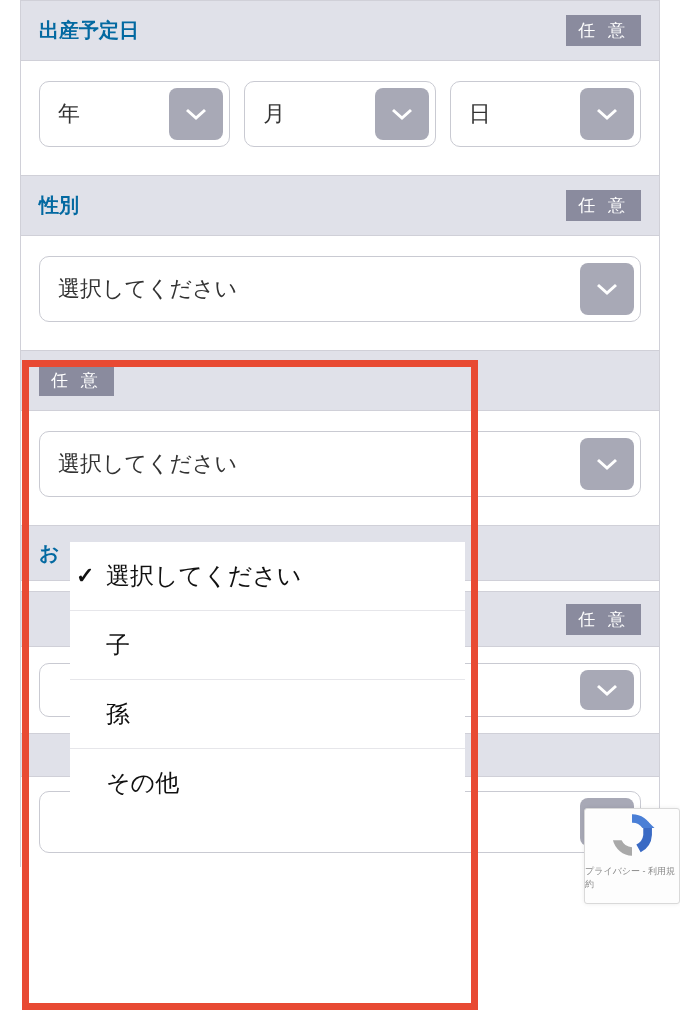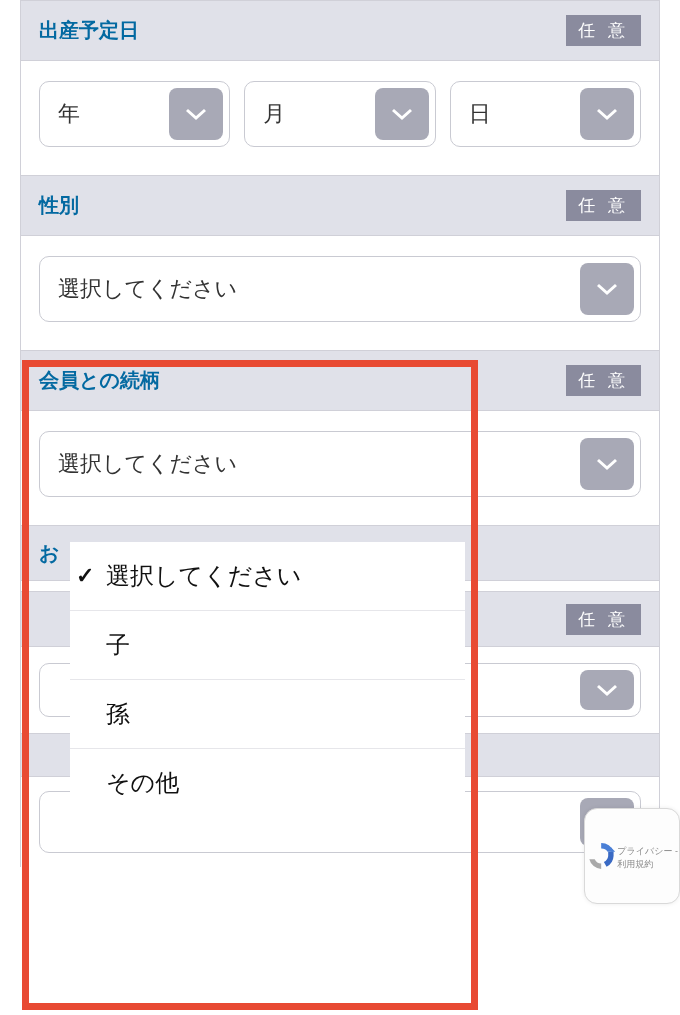--- a/index.html
+++ b/index.html
@@ -127,24 +127,24 @@
       color: #111;
     }
     .recaptcha-badge {
       position: absolute;
       right: 0;
       top: 808px;
       width: 96px;
       height: 96px;
       background: #fdfdfd;
       border: 1px solid #d9d9d9;
-      border-radius: 13px;
+      border-radius: 3px;
       box-shadow: 0 0 4px rgba(0,0,0,0.08);
       display: flex;
-      flex-direction: row;
+      flex-direction: column;
       align-items: center;
       justify-content: flex-start;
       z-index: 8;
     }
     .recaptcha-badge svg {
       width: 52px;
       height: 52px;
     }
     .recaptcha-text {
       font-size: 9px;
@@ -206,21 +206,20 @@
       <span class="select-text">選択してください</span>
       <div class="chevron-btn">
         <svg viewBox="0 0 22 14">
             <polyline points="2,3 11,11 20,3"></polyline>
           </svg>
       </div>
     </div>
   </div>
 
   <div class="section-header">
-    <span class="label">会員との続柄</span>
     <span class="badge">任 意</span>
   </div>
   <div class="section-body">
     <div class="select-box select-full">
       <span class="select-text">選択してください</span>
       <div class="chevron-btn">
         <svg viewBox="0 0 22 14">
             <polyline points="2,3 11,11 20,3"></polyline>
           </svg>
       </div>

